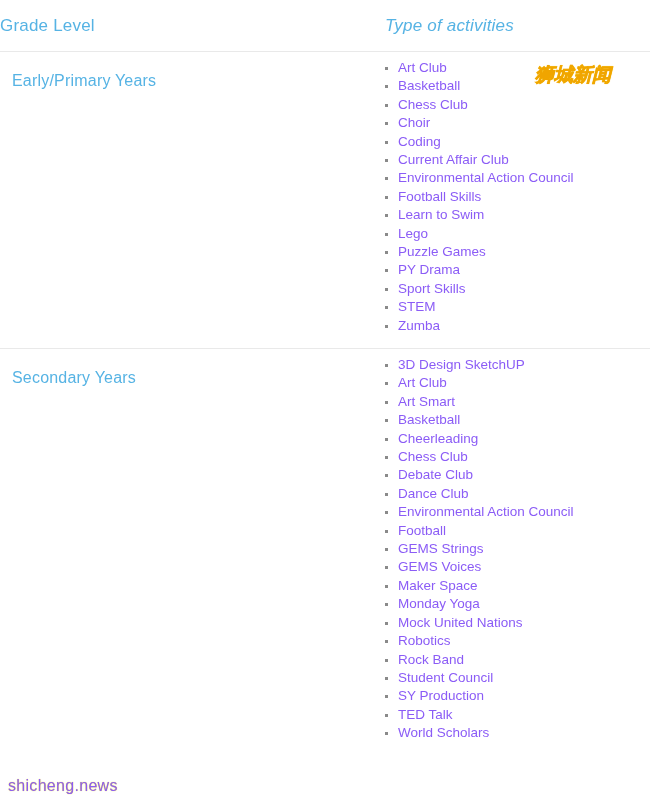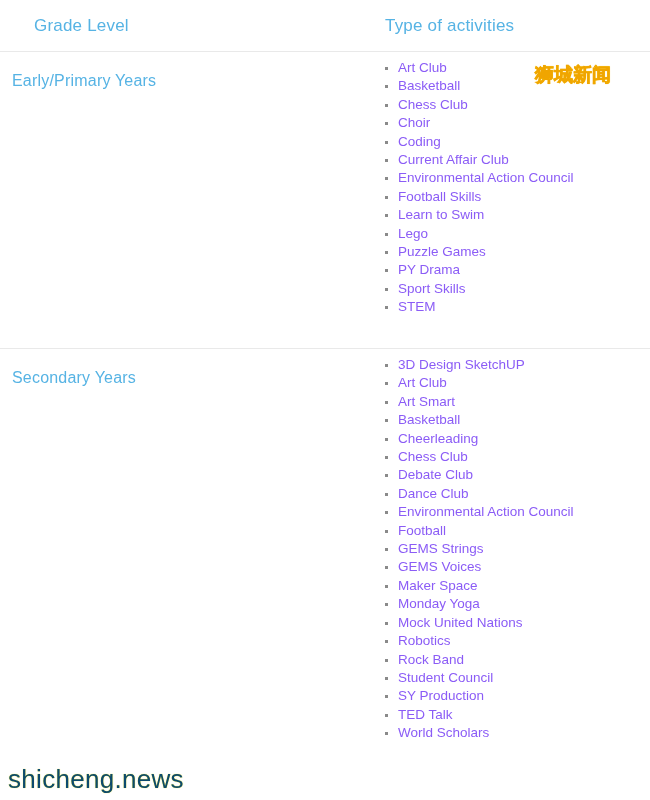--- a/index.html
+++ b/index.html
@@ -26,27 +26,27 @@
     align-items: center;
     height: 52px;
     box-sizing: border-box;
     border-bottom: 1px solid #e9e9e9;
     position: relative;
   }
   .col-grade {
     width: 372px;
     flex: 0 0 372px;
     box-sizing: border-box;
-    padding-left: 34px;
   }
   .col-activities {
     flex: 1 1 auto;
     box-sizing: border-box;
     padding-left: 13px;
     position: relative;
+    font-style: italic;
   }
   .header-text {
     color: #56b3e4;
     font-size: 17px;
     font-weight: 400;
     letter-spacing: .2px;
     white-space: nowrap;
   }
 
   .watermark-cn {
@@ -119,22 +119,22 @@
     height: 3px;
     background: #8a8a8a;
     border-radius: 0;
   }
 
   
   .watermark-site {
     position: absolute;
     left: 8px;
     bottom: 5px;
-    font-size: 26px;
-    color: #0c4a6e;
+    font-size: 16px;
+    color: #8b5cf6;
     font-weight: 400;
     letter-spacing: .3px;
     text-shadow: 0 0 1px #efe000;
     white-space: nowrap;
   }
 </style>
 </head>
 <body>
 
 <div class="table">
@@ -162,20 +162,21 @@
         <li>Coding</li>
         <li>Current Affair Club</li>
         <li>Environmental Action Council</li>
         <li>Football Skills</li>
         <li>Learn to Swim</li>
         <li>Lego</li>
         <li>Puzzle Games</li>
         <li>PY Drama</li>
         <li>Sport Skills</li>
         <li>STEM</li>
+        <li>Zumba</li>
       </ul>
     </div>
   </div>
 
   <div class="body-row row-2 last">
     <div class="grade-cell">
       <span class="grade-text">Secondary Years</span>
     </div>
     <div class="activities-cell">
       <ul class="activity-list">

